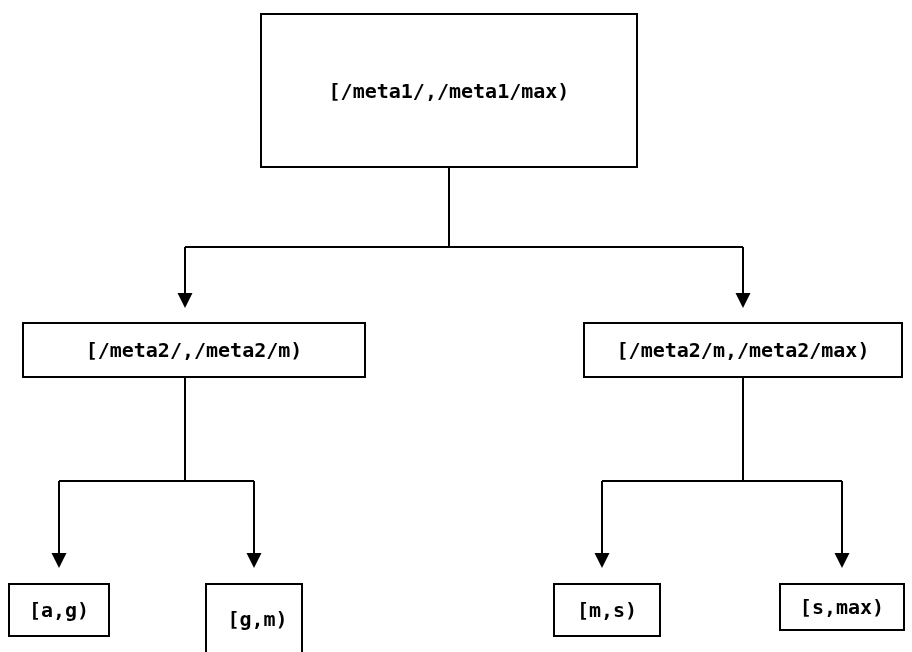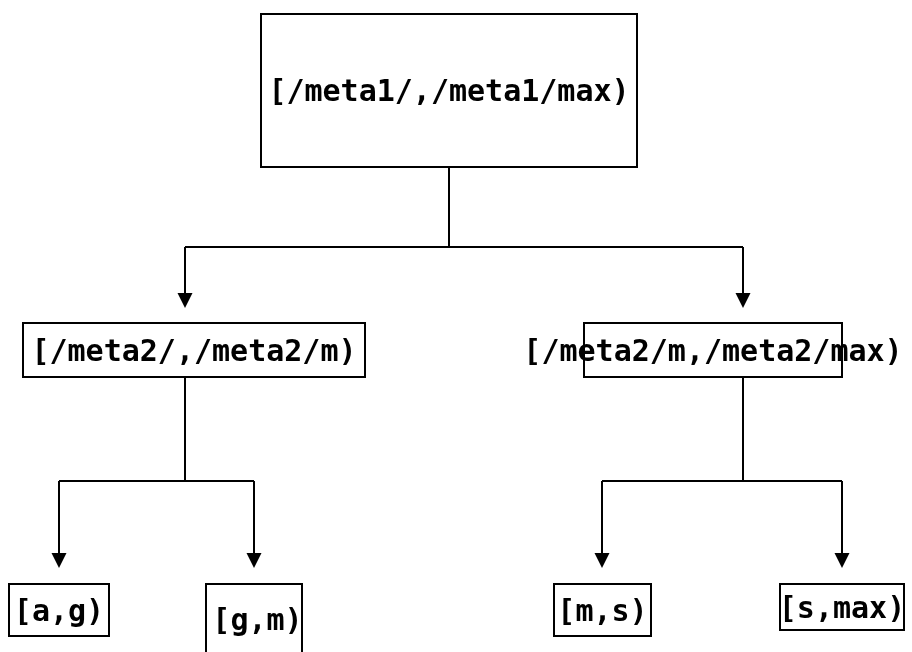--- a/index.html
+++ b/index.html
@@ -23,30 +23,30 @@
   }
   .node {
     position: absolute;
     box-sizing: border-box;
     border: 2px solid #000000;
     background: #ffffff;
     display: flex;
     align-items: center;
     justify-content: center;
     color: #000000;
-    font-size: 30px;
+    font-size: 20px;
     font-weight: 700;
     white-space: nowrap;
   }
   .node-root   { left: 260px; top: 13px;  width: 378px; height: 155px; }
   .node-left   { left: 22px;  top: 322px; width: 344px; height: 56px; }
-  .node-right  { left: 583px; top: 322px; width: 260px; height: 56px; }
+  .node-right  { left: 583px; top: 322px; width: 320px; height: 56px; }
   .leaf-ag     { left: 8px;   top: 583px; width: 102px; height: 54px; text-align: right; }
   .leaf-gm     { left: 205px; top: 583px; width: 98px;  height: 72px; padding-left: 7px; }
-  .leaf-ms     { left: 553px; top: 583px; width: 99px;  height: 54px; }
+  .leaf-ms     { left: 553px; top: 583px; width: 108px;  height: 54px; }
   .leaf-smax   { left: 779px; top: 583px; width: 126px; height: 48px; }
   .edge { stroke: #000000; stroke-width: 2; fill: none; }
   .arrowhead { fill: #000000; stroke: none; }
 </style>
 </head>
 <body>
 
 <div class="canvas">
 
   <svg class="connector-layer" viewBox="0 0 912 652" aria-hidden="true">

